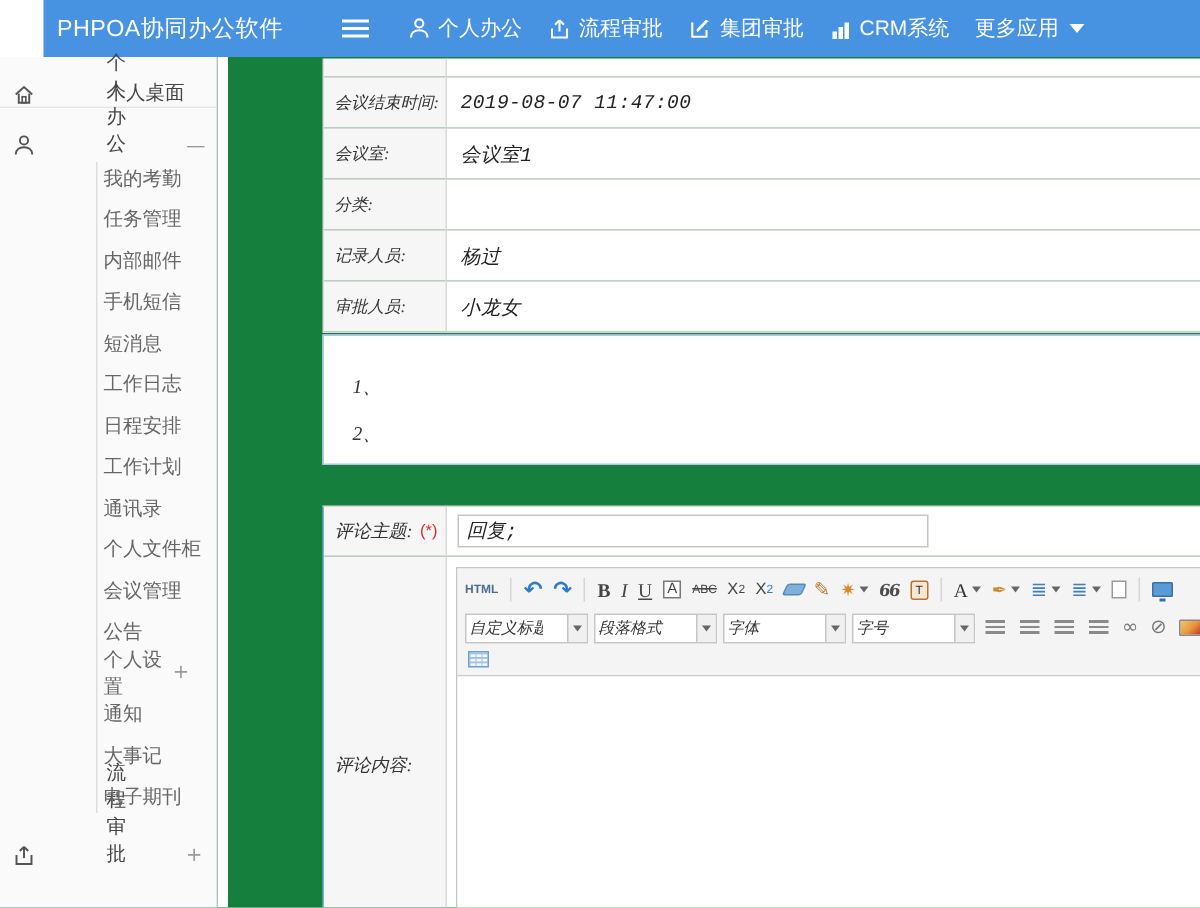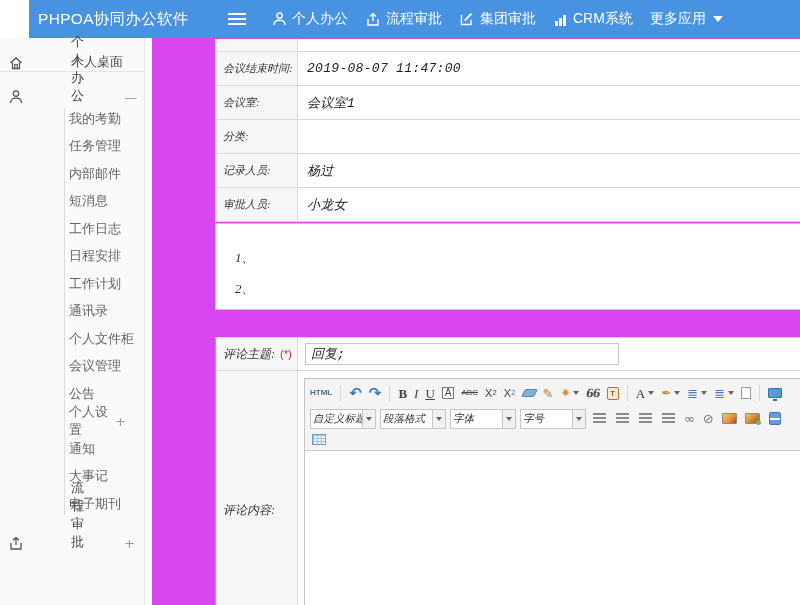--- a/index.html
+++ b/index.html
@@ -21,21 +21,21 @@
 .sb-row { display:flex; align-items:flex-end; height:33px; padding-left:8px; font-size:13px; color:#444; cursor:pointer;gap:40px; }
 .sb-row .ic { width:16px; height:16px; margin-right:7px; flex:0 0 16px; }
 .sb-divider { height:1px; background:#e5e5e5; margin:0; }
 .expander { margin-left:auto; margin-right:18px; color:#999; font-size:13px; font-family:"DejaVu Sans",sans-serif; }
 .sb-sub { position:relative; padding:0;margin-left:45px; }
 .sb-sub::before { content:""; position:absolute; left:19px; top:3px; bottom:3px; width:1px; background:#ddd; }
 .sb-sub-item { display:flex; align-items:center; height:27.5px; padding-left:24px; font-size:13px; color:#666; cursor:pointer; }
 .sb-sub-item .expander { margin-right:18px; }
 
 
-.main { position:absolute; left:145px; top:38px; right:0; bottom:0; background:#d946ef; overflow:hidden; }
+.main { position:absolute; left:145px; top:38px; right:0; bottom:0; background:#15803d; overflow:hidden; }
 .main .wstrip { position:absolute; left:0; top:0; width:7px; height:100%; background:#fff; }
 
 .kai { font-family:"Liberation Serif",serif; font-style:italic; }
 
 
 .dtable { position:absolute; left:70px; top:1px; width:612px; border-left:1px solid #d9d9d9; }
 .trow { display:flex; border-bottom:1px solid #d9d9d9; }
 .trow .tlabel { width:82px; background:#f6f6f6; border-right:1px solid #d9d9d9; display:flex; align-items:center; padding-left:7px; font-size:11px; color:#333; white-space:nowrap; }
 .trow .tvalue { flex:1; background:#fff; display:flex; align-items:center; padding-left:9px; font-size:13px; color:#222; font-family:"Liberation Mono","Liberation Serif",serif; letter-spacing:0.3px; }
 .trow-partial { height:13px; }
@@ -79,21 +79,21 @@
 .quote { font-family:"DejaVu Serif",serif; font-weight:bold; font-size:11px; color:#4d4d4d; letter-spacing:-1px; transform:skewX(-8deg); }
 .clipT { width:12px; height:13px; border:1px solid #b87333; background:#f6e7d4; font-size:8px; color:#333; display:flex; align-items:center; justify-content:center; border-radius:2px; }
 .fontA { font-family:"Liberation Serif",serif; font-size:13px; color:#333; }
 .dcaret { width:0; height:0; border-left:3.5px solid transparent; border-right:3.5px solid transparent; border-top:4px solid #666; margin-left:3px; }
 .pen { color:#cc8a2f; font-size:12px; font-family:"DejaVu Sans",sans-serif; }
 .listic { color:#3f7fbf; font-size:13px; font-family:"DejaVu Sans",sans-serif; }
 .page { width:10px; height:12px; border:1px solid #999; background:#fff; }
 .monitor { width:14px; height:10px; background:#5b9bd5; border:1px solid #3a6ea5; border-radius:1px; position:relative; }
 .monitor::after { content:""; position:absolute; left:4px; top:10px; width:4px; height:2px; background:#3a6ea5; }
 
-.dd { display:flex; align-items:center; border:1px solid #c6c6c6; background:#fff; height:20px; }
+.dd { display:flex; align-items:center; border:1px solid #c6c6c6; background:#fff; height:20px;gap:16px; }
 .dd .dd-label { font-size:10.5px; color:#333; padding:0 2px; width:51px; overflow:hidden; white-space:nowrap; }
 .dd .dd-btn { width:13px; height:100%; border-left:1px solid #c6c6c6; background:#f0f0f0; display:flex; align-items:center; justify-content:center; }
 .dd .dd-btn .dcaret { margin:0; }
 
 .align-ic { width:13px; height:11px; background:repeating-linear-gradient(to bottom, #8a8a8a 0 2px, transparent 2px 4px); margin:0 3px; }
 .align-ic.c { background:repeating-linear-gradient(to bottom, #8a8a8a 0 2px, transparent 2px 4px); }
 .link-ic { color:#777; font-size:13px; font-family:"DejaVu Sans",sans-serif; margin:0 2px; }
 .img-ic { width:15px; height:11px; border:1px solid #888; border-radius:1px; background:linear-gradient(135deg,#f5c76a 0%,#e8963c 55%,#c0392b 100%); margin:0 2px; }
 .img-ic2 { background:linear-gradient(135deg,#f5c76a 0%,#d98a3c 50%,#8a5a2b 100%); position:relative; }
 .img-ic2::after { content:""; position:absolute; right:-2px; bottom:-2px; width:5px; height:5px; border-radius:50%; background:#7ab648; }
@@ -168,20 +168,23 @@
   </div>
   <div class="sb-sub">
     <div class="sb-sub-item">
         <span>我的考勤</span>
       </div>
     <div class="sb-sub-item">
         <span>任务管理</span>
       </div>
     <div class="sb-sub-item">
         <span>内部邮件</span>
+      </div>
+    <div class="sb-sub-item">
+        <span>手机短信</span>
       </div>
     <div class="sb-sub-item">
         <span>短消息</span>
       </div>
     <div class="sb-sub-item">
         <span>工作日志</span>
       </div>
     <div class="sb-sub-item">
         <span>日程安排</span>
       </div>

